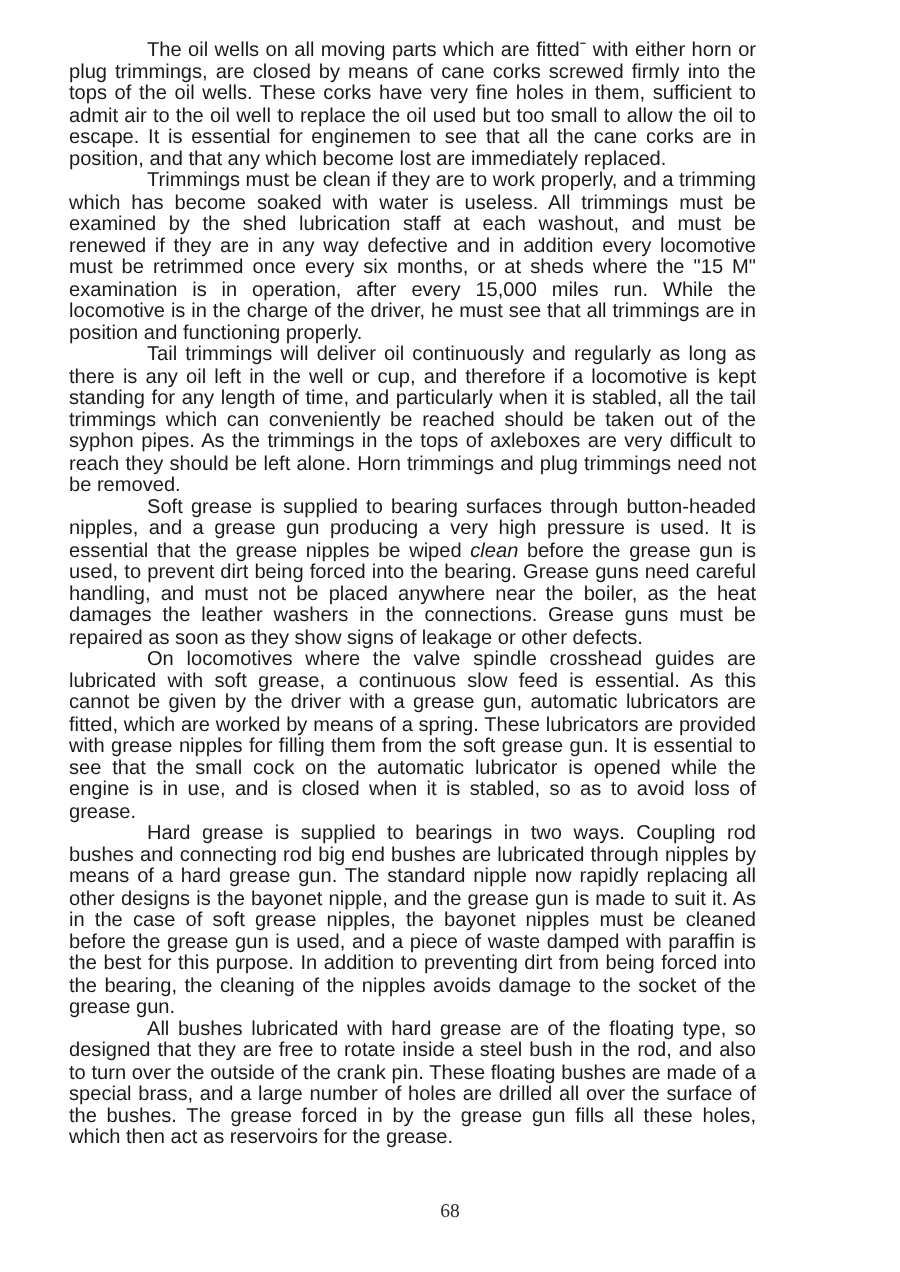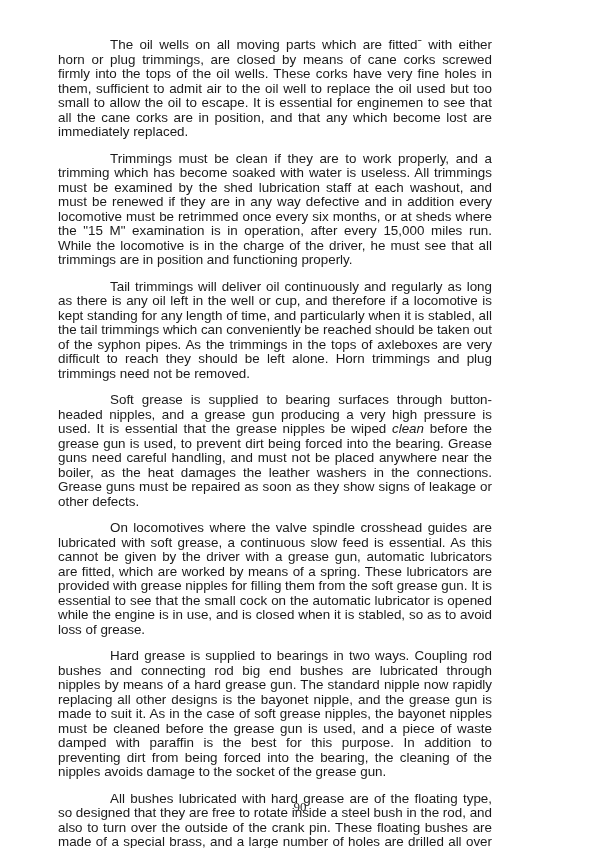--- a/index.html
+++ b/index.html
@@ -20,21 +20,21 @@
     top: 26px;
     width: 458px;
     font-size: 13.4px;
     line-height: 14.5px;
     text-align: justify;
     color: #1a1a1a;
     -webkit-hyphens: none;
     hyphens: none;
   }
   .para {
-    margin: 12px;
+    margin: 0;
     padding: 0;
     text-indent: 52px;
   }
   .italic {
   }
   .page-number {
     position: absolute;
     top: 799px;
     left: 0;
     width: 600px;
@@ -50,14 +50,14 @@
 <div class="page">
   <div class="text-block">
     <p class="para">The oil wells on all moving parts which are fittedˉ with either horn or plug trimmings, are closed by means of cane corks screwed firmly into the tops of the oil wells. These corks have very fine holes in them, sufficient to admit air to the oil well to replace the oil used but too small to allow the oil to escape. It is essential for enginemen to see that all the cane corks are in position, and that any which become lost are immediately replaced.</p>
     <p class="para">Trimmings must be clean if they are to work properly, and a trimming which has become soaked with water is useless. All trimmings must be examined by the shed lubrication staff at each washout, and must be renewed if they are in any way defective and in addition every locomotive must be retrimmed once every six months, or at sheds where the "15 M" examination is in operation, after every 15,000 miles run. While the locomotive is in the charge of the driver, he must see that all trimmings are in position and functioning properly.</p>
     <p class="para">Tail trimmings will deliver oil continuously and regularly as long as there is any oil left in the well or cup, and therefore if a locomotive is kept standing for any length of time, and particularly when it is stabled, all the tail trimmings which can conveniently be reached should be taken out of the syphon pipes. As the trimmings in the tops of axleboxes are very difficult to reach they should be left alone. Horn trimmings and plug trimmings need not be removed.</p>
     <p class="para"><span>Soft grease is supplied to bearing surfaces through button-headed nipples, and a grease gun producing a very high pressure is used. It is essential that the grease nipples be wiped </span><em class="italic">clean</em><span> before the grease gun is used, to prevent dirt being forced into the bearing. Grease guns need careful handling, and must not be placed anywhere near the boiler, as the heat damages the leather washers in the connections. Grease guns must be repaired as soon as they show signs of leakage or other defects.</span></p>
     <p class="para">On locomotives where the valve spindle crosshead guides are lubricated with soft grease, a continuous slow feed is essential. As this cannot be given by the driver with a grease gun, automatic lubricators are fitted, which are worked by means of a spring. These lubricators are provided with grease nipples for filling them from the soft grease gun. It is essential to see that the small cock on the automatic lubricator is opened while the engine is in use, and is closed when it is stabled, so as to avoid loss of grease.</p>
     <p class="para">Hard grease is supplied to bearings in two ways. Coupling rod bushes and connecting rod big end bushes are lubricated through nipples by means of a hard grease gun. The standard nipple now rapidly replacing all other designs is the bayonet nipple, and the grease gun is made to suit it. As in the case of soft grease nipples, the bayonet nipples must be cleaned before the grease gun is used, and a piece of waste damped with paraffin is the best for this purpose. In addition to preventing dirt from being forced into the bearing, the cleaning of the nipples avoids damage to the socket of the grease gun.</p>
     <p class="para">All bushes lubricated with hard grease are of the floating type, so designed that they are free to rotate inside a steel bush in the rod, and also to turn over the outside of the crank pin. These floating bushes are made of a special brass, and a large number of holes are drilled all over the surface of the bushes. The grease forced in by the grease gun fills all these holes, which then act as reservoirs for the grease.</p>
   </div>
-  <div class="page-number">90</div>
+  <div class="page-number">68</div>
 </div>
 
 </body></html>

